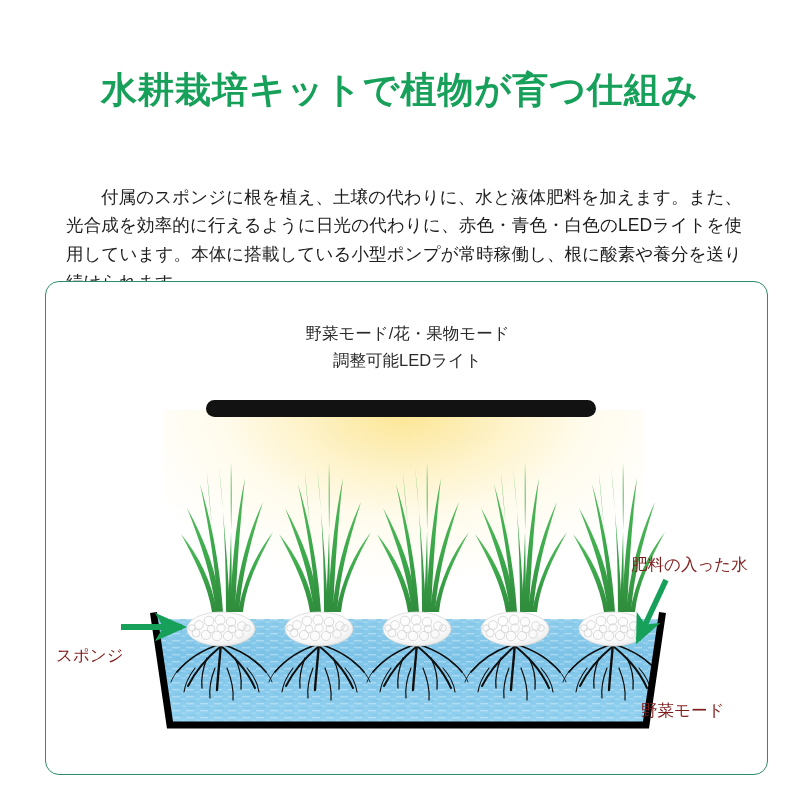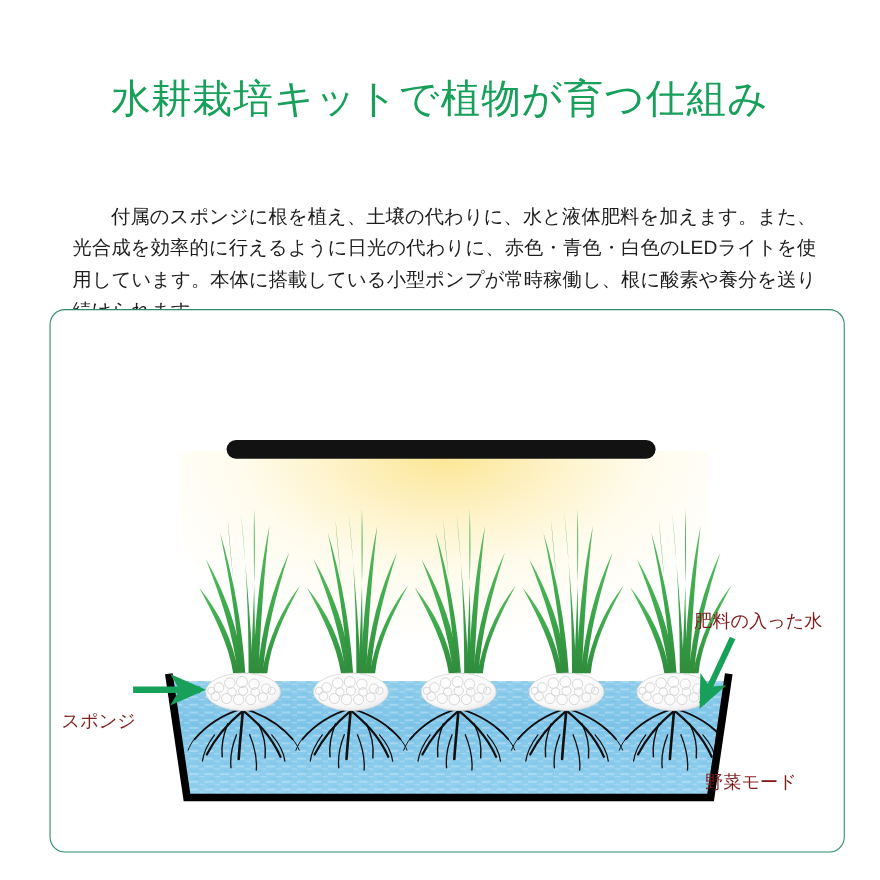--- a/index.html
+++ b/index.html
@@ -18,21 +18,21 @@
   }
 
   
   #title {
     position: absolute;
     left: 0;
     top: 68px;
     width: 800px;
     text-align: center;
     font-size: 36px;
-    font-weight: normal;
+    font-weight: bold;
     color: #17a05a;
     letter-spacing: 1px;
     line-height: 1.2;
     white-space: nowrap;
   }
 
   
   #body-copy {
     position: absolute;
     left: 66px;
@@ -129,20 +129,24 @@
 <body>
 
 <div id="page">
 
   <div id="title">水耕栽培キットで植物が育つ仕組み</div>
 
   <div id="body-copy">付属のスポンジに根を植え、土壌の代わりに、水と液体肥料を加えます。また、光合成を効率的に行えるように日光の代わりに、赤色・青色・白色のLEDライトを使用しています。本体に搭載している小型ポンプが常時稼働し、根に酸素や養分を送り続けられます。</div>
 
   <div id="diagram">
 
+    <div id="led-caption">
+      <span>野菜モード/花・果物モード</span>
+      <span>調整可能LEDライト</span>
+    </div>
 
     <div id="led-glow"></div>
 
     <div id="led-bar"></div>
 
     <svg id="scene" viewBox="0 0 723 494" preserveAspectRatio="none" xmlns="http://www.w3.org/2000/svg">
       <defs>
 
         <linearGradient id="waterGrad" x1="0" y1="0" x2="0" y2="1">
           <stop offset="0%" stop-color="#8fcdeb"></stop>

